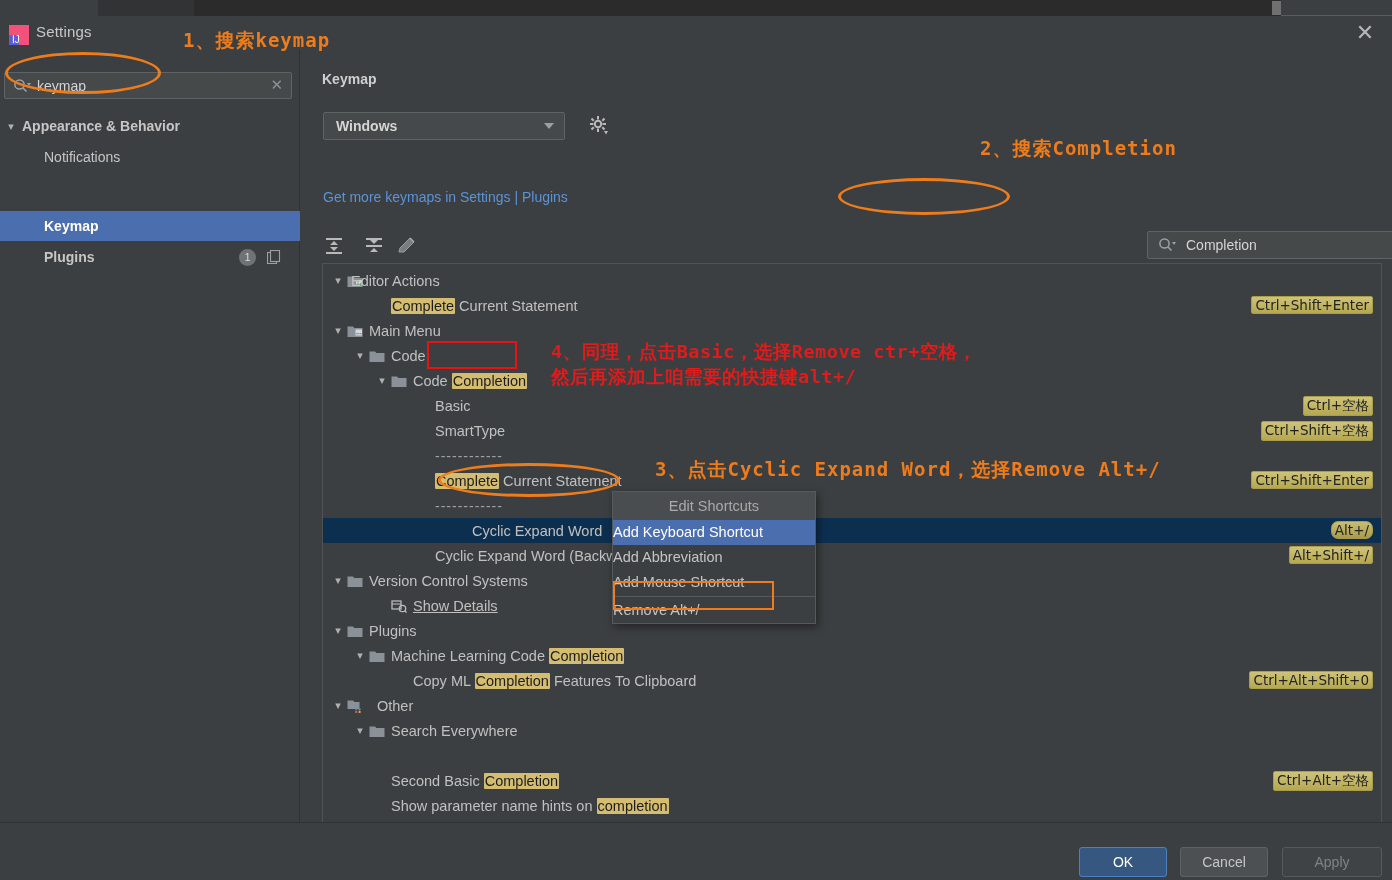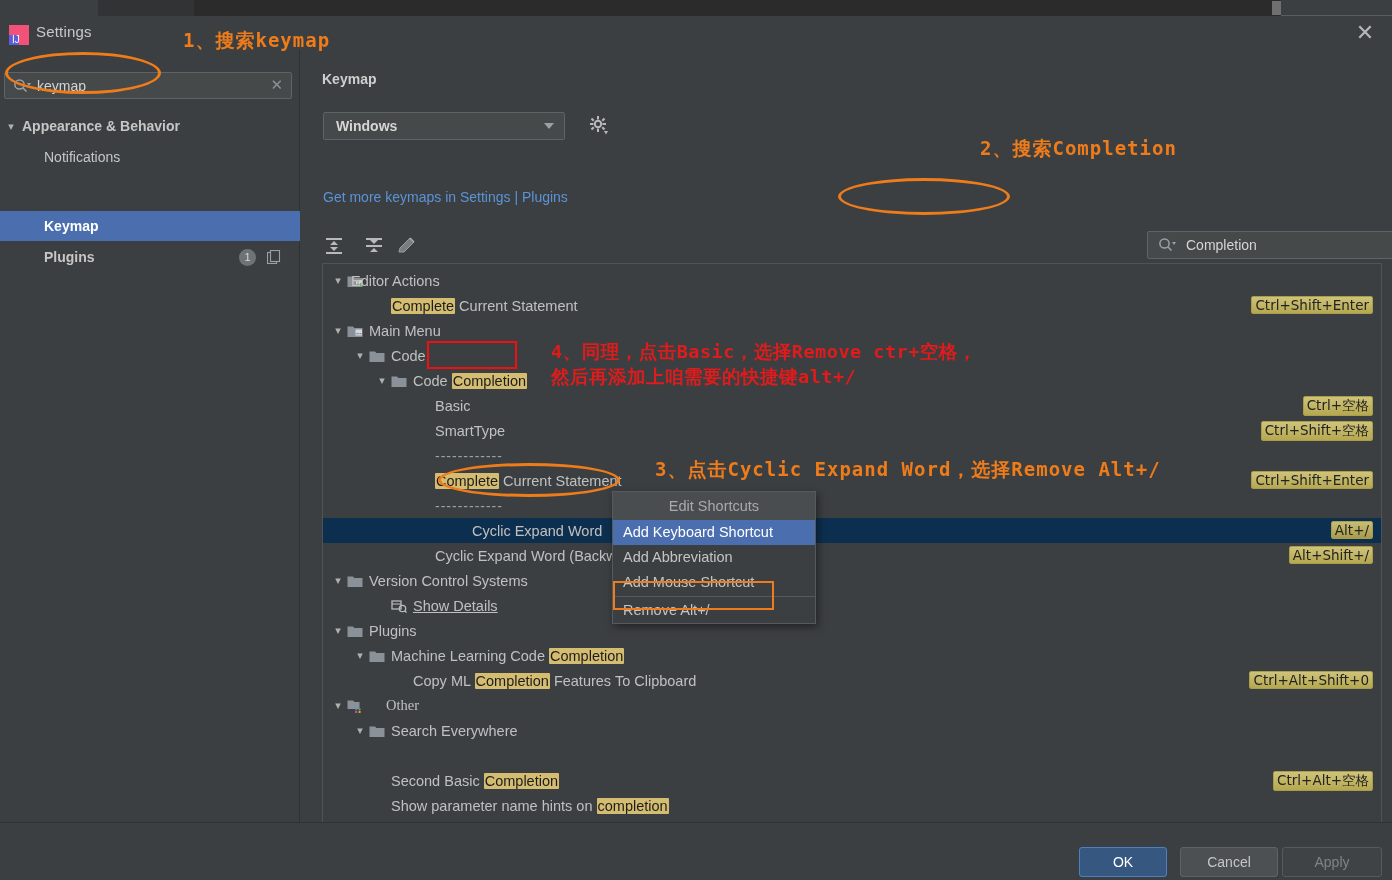--- a/index.html
+++ b/index.html
@@ -79,38 +79,38 @@
 
   .krow { position:absolute; left:0; width:1058px; height:25px; font-size:14.5px; color:#c0c0c0;
       display:flex; align-items:center; white-space:nowrap;}
   .krow.selected { background:#0d2f4f; }
   .krow .arrow { position:absolute; width:14px; text-align:center; color:#b0b0b0; font-size:11px;}
   .krow .ficon { position:absolute; width:16px; height:14px;}
   .krow .txt { position:absolute; }
   .hl { background:#d4bc71; color:#1d1d1d; border-radius:1px; padding:0 1px;}
   .sc { position:absolute; right:8px; top:3px; background:linear-gradient(#cfc37a,#b5a850); color:#232323;
       font-size:13.5px; padding:0px 3px; border:1px solid #a99c4b; border-radius:2px; font-family:"DejaVu Sans", sans-serif;}
-  .krow.selected .sc { background:linear-gradient(#c9bd75,#a89c4b); }
+  .krow.selected .sc { background:linear-gradient(#c9bd75,#a89c4b);border-radius:7px; }
   .dashes { position:absolute; font-size:14px; color:#a0a0a0; letter-spacing:1px;}
 
   
   #ctx-menu { position:absolute; left:612px; top:475px; width:204px; background:#3c3f41;
       border:1px solid #565a5c; box-shadow:2px 3px 8px rgba(0,0,0,.45); z-index:40;}
   #ctx-menu .hdr { height:28px; line-height:28px; text-align:center; color:#a9a9a9; font-size:14.5px;
       background:#4a4d4f; }
-  #ctx-menu .item { height:25px; line-height:25px; padding-left:10px; font-size:14.5px; color:#c4c4c4; cursor:pointer;}
+  #ctx-menu .item { height:25px; line-height:25px; font-size:14.5px; color:#c4c4c4; cursor:pointer;}
   #ctx-menu .item.hot { background:#4b6eaf; color:#ffffff;}
   #ctx-menu .sep { height:1px; background:#565a5c; margin:1px 0;}
 
   
   #bottombar { position:absolute; left:0; top:806px; width:1392px; height:74px; background:#3c3f41; border-top:1px solid #2f3234;}
   .btn { position:absolute; top:24px; height:30px; border-radius:3px; font-size:14px; text-align:center;
       line-height:28px; cursor:pointer;}
   #btn-ok { left:1079px; width:88px; background:#365880; border:1px solid #4a81c4; color:#ffffff;}
-  #btn-cancel { left:1180px; width:98px; background:#4c5052; border:1px solid #5e6365; color:#c6c6c6;}
+  #btn-cancel { left:1180px; width:88px; background:#4c5052; border:1px solid #5e6365; color:#c6c6c6;}
   #btn-apply { left:1282px; width:100px; background:#3f4345; border:1px solid #565a5c; color:#808386;}
 
   
   .anno { position:absolute; z-index:50; pointer-events:none;}
   .anno-orange { color:#ef7c1a; font-family:"DejaVu Sans Mono", monospace; font-size:19px; font-weight:bold; letter-spacing:1px;}
   .anno-red { color:#e01b1b; font-family:"DejaVu Sans Mono", monospace; font-size:18.5px; font-weight:bold; letter-spacing:.5px;}
   .ellipse { position:absolute; border:3px solid #ef7c1a; border-radius:50%; z-index:45; pointer-events:none;}
   .redbox { position:absolute; border:2.5px solid #ee1111; z-index:46; pointer-events:none;}
   .orangebox { position:absolute; border:2.5px solid #ef7c1a; z-index:60; pointer-events:none;}
 </style>
@@ -353,21 +353,21 @@
         </div>
         <div class="krow" style="top: 429px;">
           <span class="arrow" style="left: 8px;">▾</span>
           <span class="ficon" style="left: 24px;"><svg width="16" height="14" viewBox="0 0 16 14">
               <path d="M0.5 1.5 h5.5 l1.4 1.6 h5.1 v7 h-12 z" fill="#8b9199"></path>
               <circle cx="9.2" cy="10.3" r="1.15" fill="#4a88c7"></circle>
               <circle cx="12.6" cy="10.3" r="1.15" fill="#59a869"></circle>
               <circle cx="9.2" cy="13" r="1.15" fill="#db5860"></circle>
               <circle cx="12.6" cy="13" r="1.15" fill="#e8a33d"></circle>
             </svg></span>
-          <span class="txt" style="left: 63px; font-family: Liberation Serif, serif;">Other</span>
+          <span class="txt" style="left: 54px;">Other</span>
         </div>
         <div class="krow" style="top: 454px;">
           <span class="arrow" style="left: 30px;">▾</span>
           <span class="ficon" style="left: 46px;"><svg width="16" height="14" viewBox="0 0 16 14">
               <path d="M0.5 2.5 h5.5 l1.4 1.6 h8.1 v9 h-15 z" fill="#8b9199"></path>
             </svg></span>
           <span class="txt" style="left: 68px;">Search Everywhere</span>
         </div>
         <div class="krow" style="top: 504px;">
           <span class="txt" style="left: 68px;">Second Basic <span class="hl">Completion</span></span>

